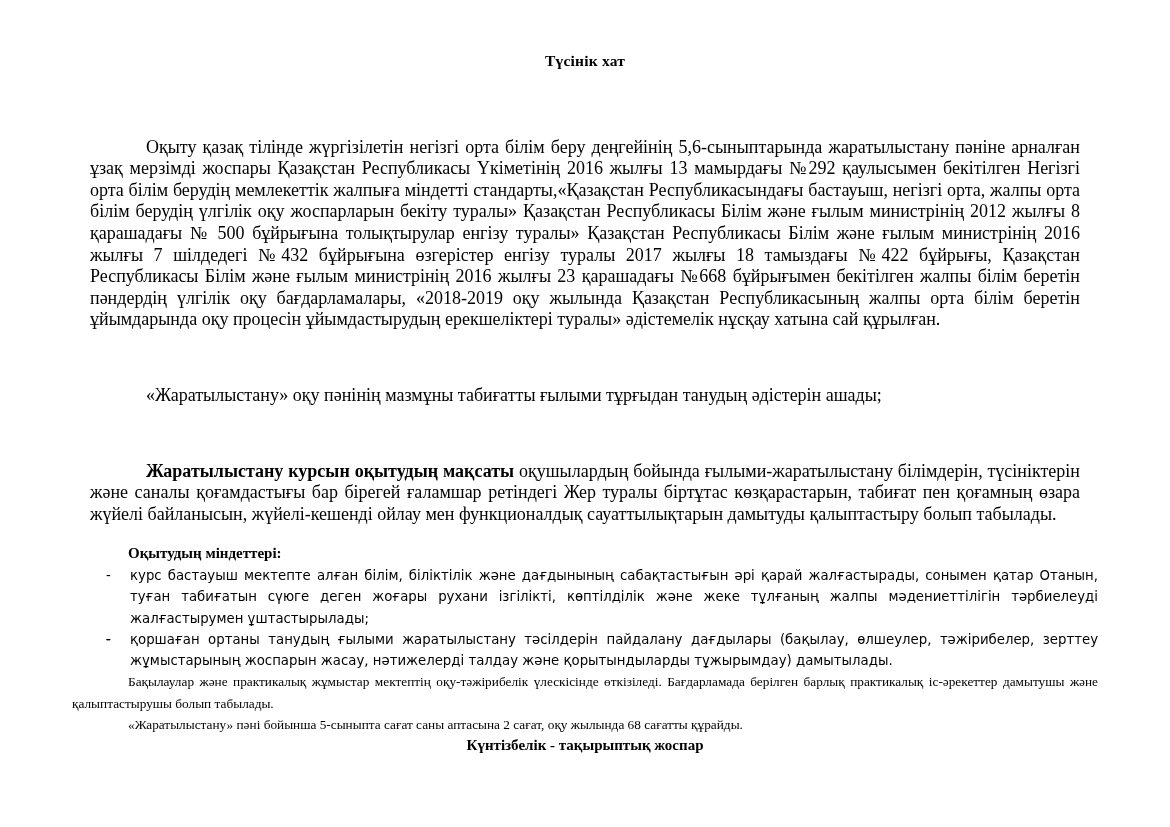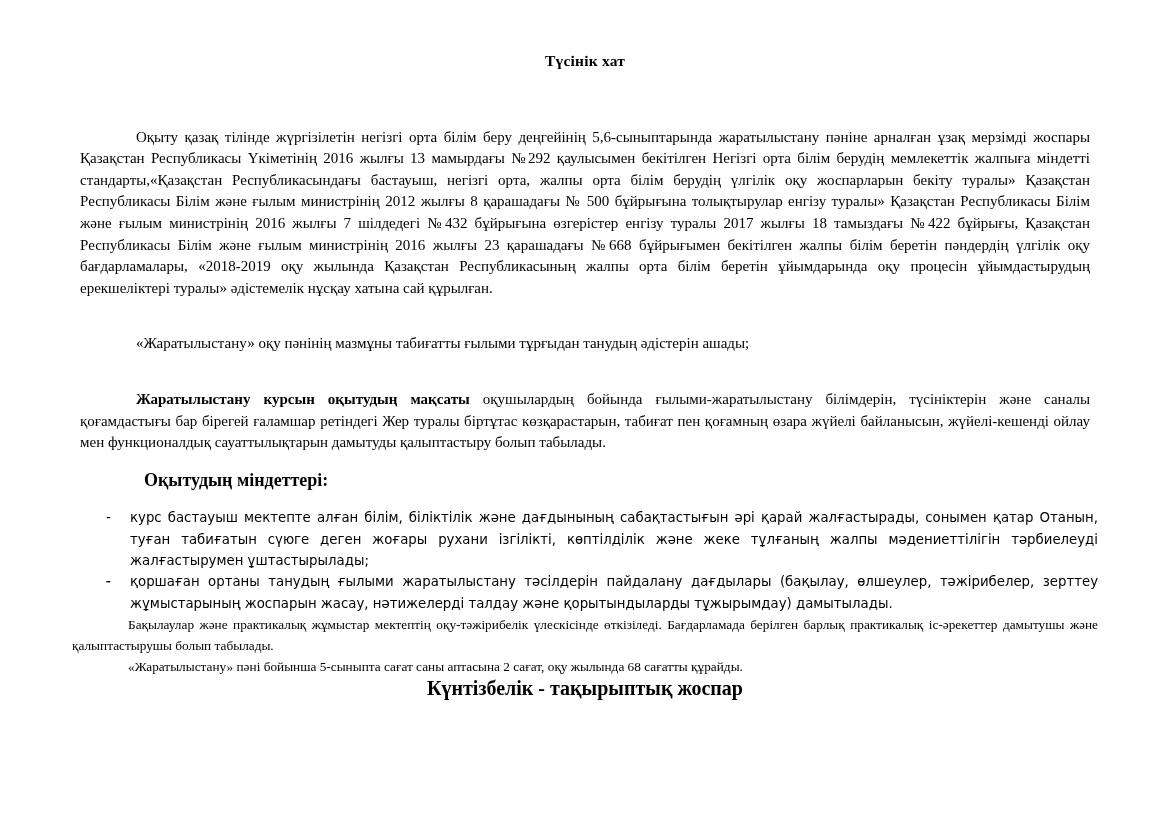--- a/index.html
+++ b/index.html
@@ -32,36 +32,36 @@
     text-align: center;
     font-weight: bold;
     font-size: 15.5px;
     line-height: 1.2;
     margin: 0 0 0 0;
     letter-spacing: 0.2px;
   }
   .gap-after-title { height: 48px; }
 
   p.body-par {
-    margin: 8px;
-    font-size: 15px;
+    margin: 18px;
+    font-size: 18px;
     line-height: 21.6px;
     text-align: justify;
     text-justify: inter-word;
     text-indent: 56px;
     hyphens: none;
   }
 
   .spacer-sm { height: 18px; }
 
   .bold { font-weight: bold; }
 
   .sub-head {
-    margin: 16px;
-    font-size: 18px;
+    margin: 0;
+    font-size: 15px;
     line-height: 21.6px;
     font-weight: bold;
     text-indent: 56px;
     text-align: left;
   }
 
   ul.dash-list {
     list-style: none;
     margin: 0;
     padding: 0;
@@ -90,21 +90,21 @@
     line-height: 21.3px;
     text-align: justify;
     text-justify: inter-word;
     text-indent: 56px;
   }
 
   p.center-bold {
     margin: 0;
     text-align: center;
     font-weight: bold;
-    font-size: 20px;
+    font-size: 15px;
     line-height: 21.6px;
     font-family: "Liberation Serif", "DejaVu Serif", serif;
   }
 </style>
 </head>
 <body>
 
 <div class="page">
   <div class="content">
 

